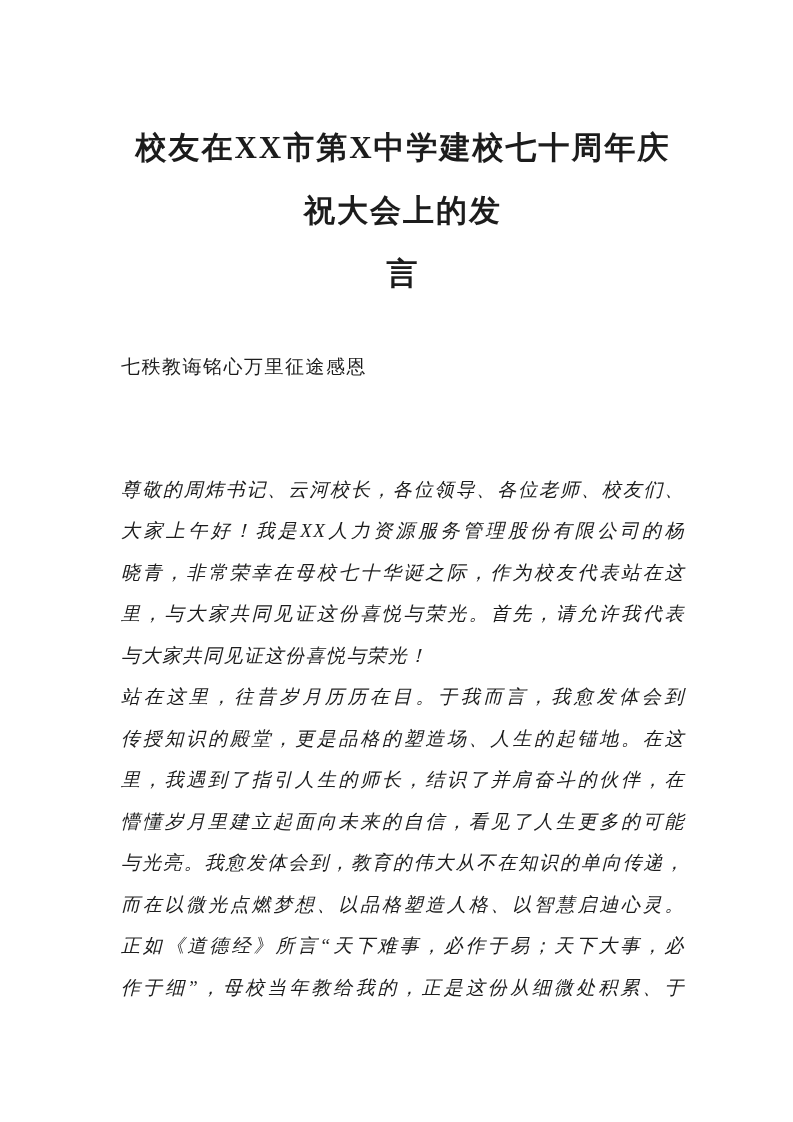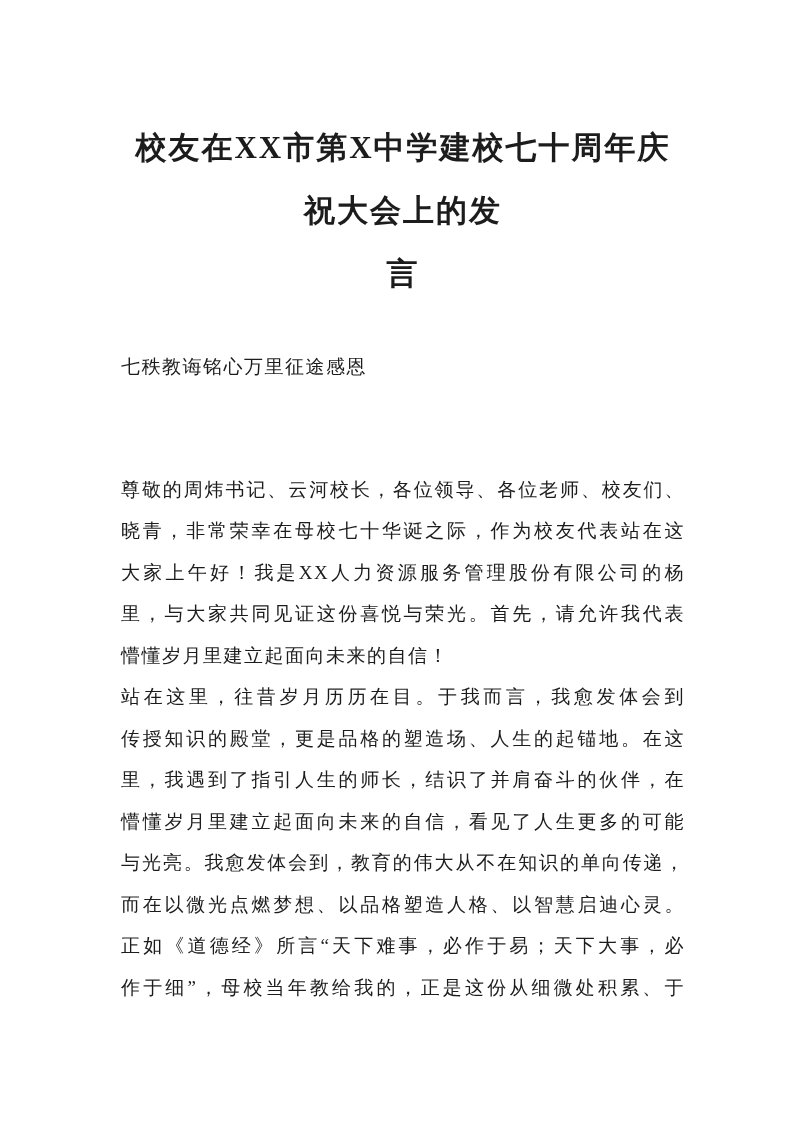--- a/index.html
+++ b/index.html
@@ -27,20 +27,21 @@
     letter-spacing: 2px;
   }
   .subtitle {
     margin-top: 41px;
     font-size: 19px;
     line-height: 41.5px;
     letter-spacing: 1.5px;
   }
   .doc-body {
     margin-top: 81px;
+    font-style: italic;
   }
   .para { margin: 0; padding: 0; }
   .line {
     font-size: 19px;
     line-height: 41.5px;
     letter-spacing: 1.5px;
     text-align: justify;
     text-align-last: justify;
     white-space: nowrap;
   }
@@ -55,24 +56,24 @@
   <div class="title">
     <div class="title-line">校友在XX市第X中学建校七十周年庆祝大会上的发</div>
     <div class="title-line">言</div>
   </div>
   <div class="subtitle">七秩教诲铭心万里征途感恩</div>
   <div class="doc-body" id="doc-body">
       <div class="para">
         <div class="line">尊敬的周炜书记、云河校长，各位领导、各位老师、校友们、</div>
       </div>
       <div class="para">
+        <div class="line">大家上午好！我是XX人力资源服务管理股份有限公司的杨</div>
         <div class="line">晓青，非常荣幸在母校七十华诞之际，作为校友代表站在这</div>
-        <div class="line">大家上午好！我是XX人力资源服务管理股份有限公司的杨</div>
         <div class="line">里，与大家共同见证这份喜悦与荣光。首先，请允许我代表</div>
-        <div class="line last">懵懂岁月里建立起面向未来的自信！</div>
+        <div class="line last">与大家共同见证这份喜悦与荣光！</div>
       </div>
       <div class="para">
         <div class="line">站在这里，往昔岁月历历在目。于我而言，我愈发体会到</div>
         <div class="line">传授知识的殿堂，更是品格的塑造场、人生的起锚地。在这</div>
         <div class="line">里，我遇到了指引人生的师长，结识了并肩奋斗的伙伴，在</div>
         <div class="line">懵懂岁月里建立起面向未来的自信，看见了人生更多的可能</div>
         <div class="line">与光亮。我愈发体会到，教育的伟大从不在知识的单向传递，</div>
         <div class="line">而在以微光点燃梦想、以品格塑造人格、以智慧启迪心灵。</div>
         <div class="line">正如《道德经》所言“天下难事，必作于易；天下大事，必</div>
         <div class="line">作于细”，母校当年教给我的，正是这份从细微处积累、于</div>

